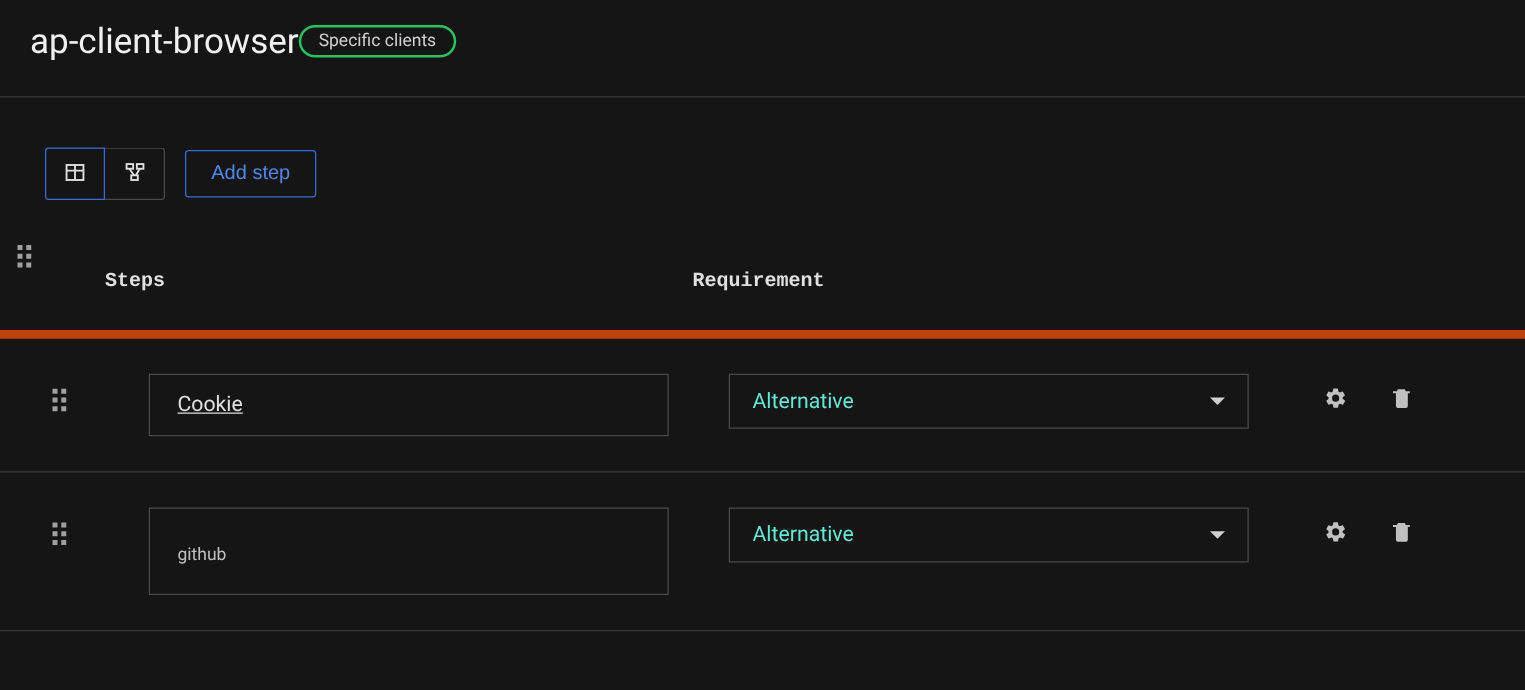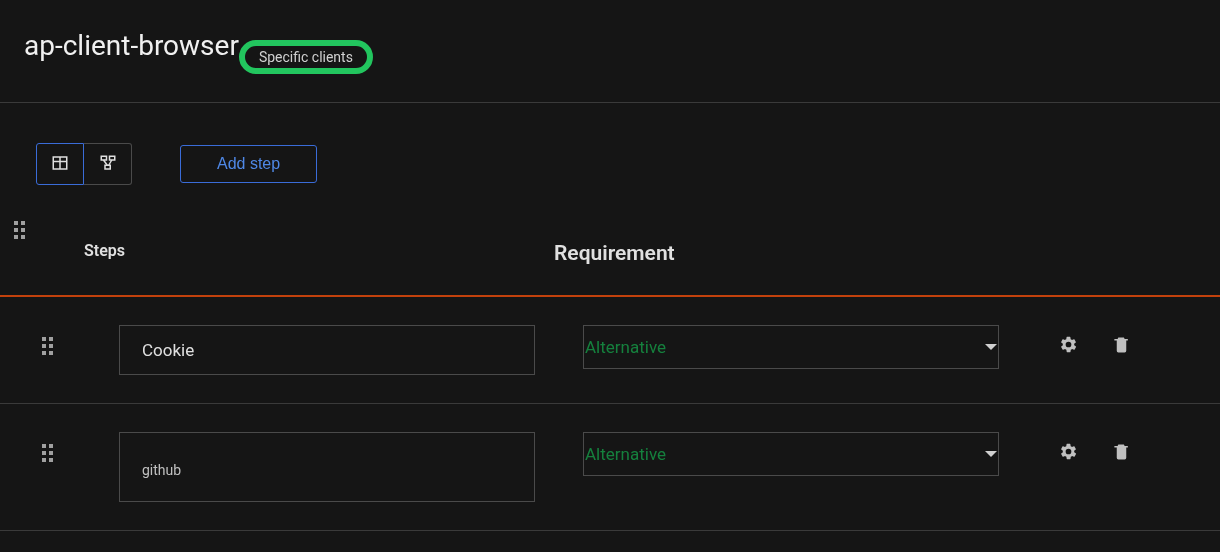--- a/index.html
+++ b/index.html
@@ -20,26 +20,25 @@
       align-items: center;
       padding: 16px 24px 28px 24px;
       border-bottom: 1px solid #3a3a3a;
     }
     .page-title {
       font-size: 28px;
       font-weight: 400;
       color: #f0f0f0;
     }
     .pill {
-      border: 6px solid #22c55e;
+      border: 2px solid #22c55e;
       border-radius: 20px;
       padding: 3px 14px;
       font-size: 14px;
       color: #d0d0d0;
-      margin-top: 24px;
     }
     .toolbar {
       display: flex;
       align-items: center;
       gap: 16px;
       padding: 40px 24px 30px 36px;
     }
     .toggle-group {
       display: flex;
       border-radius: 2px;
@@ -65,46 +64,46 @@
       border-left: none;
     }
     .toggle-btn svg {
       width: 18px;
       height: 18px;
     }
     .outline-btn {
       background: transparent;
       border: 1px solid #3a6cd8;
       color: #4f88e6;
-      padding: 9px 36px;
+      padding: 9px 20px;
       font-size: 16px;
       border-radius: 3px;
       cursor: pointer;
-      margin-left: 32px;
     }
     .drag-icon-top {
       margin-left: 14px;
       margin-top: 6px;
       color: #b0b0b0;
     }
     .table-header {
       display: flex;
       padding: 12px 24px 30px 24px;
-      border-bottom: 2px solid #c2410c;
+      border-bottom: 7px solid #c2410c;
       margin-top: -10px;
+      font-family: Liberation Mono, monospace;
     }
     .col-steps-header {
       margin-left: 60px;
       font-weight: 600;
       font-size: 16px;
       flex: 0 0 470px;
     }
     .col-requirement-header {
       font-weight: 600;
-      font-size: 21px;
+      font-size: 16px;
     }
     .flow-row {
       display: flex;
       align-items: flex-start;
       padding: 28px 24px;
       border-bottom: 1px solid #3a3a3a;
     }
     .row-drag {
       width: 50px;
       padding-left: 18px;
@@ -130,37 +129,38 @@
       width: 416px;
       min-height: 50px;
       margin-left: 45px;
       display: flex;
       flex-direction: column;
       justify-content: center;
     }
     .step-name {
       font-size: 17px;
       color: #e0e0e0;
+      text-decoration: underline;
     }
     .step-sub {
       font-size: 14px;
       color: #c0c0c0;
       margin-top: 6px;
     }
     .select-wrap {
       margin-left: 48px;
       width: 416px;
       position: relative;
     }
     .select-box {
       border: 1px solid #4a4a4a;
-      padding: 10px 1px;
+      padding: 10px 18px;
       height: 44px;
       font-size: 17px;
-      color: #15803d;
+      color: #5eead4;
       display: flex;
       align-items: center;
       justify-content: space-between;
       cursor: pointer;
       background: #151515;
     }
     .caret {
       width: 0; height: 0;
       border-left: 6px solid transparent;
       border-right: 6px solid transparent;

